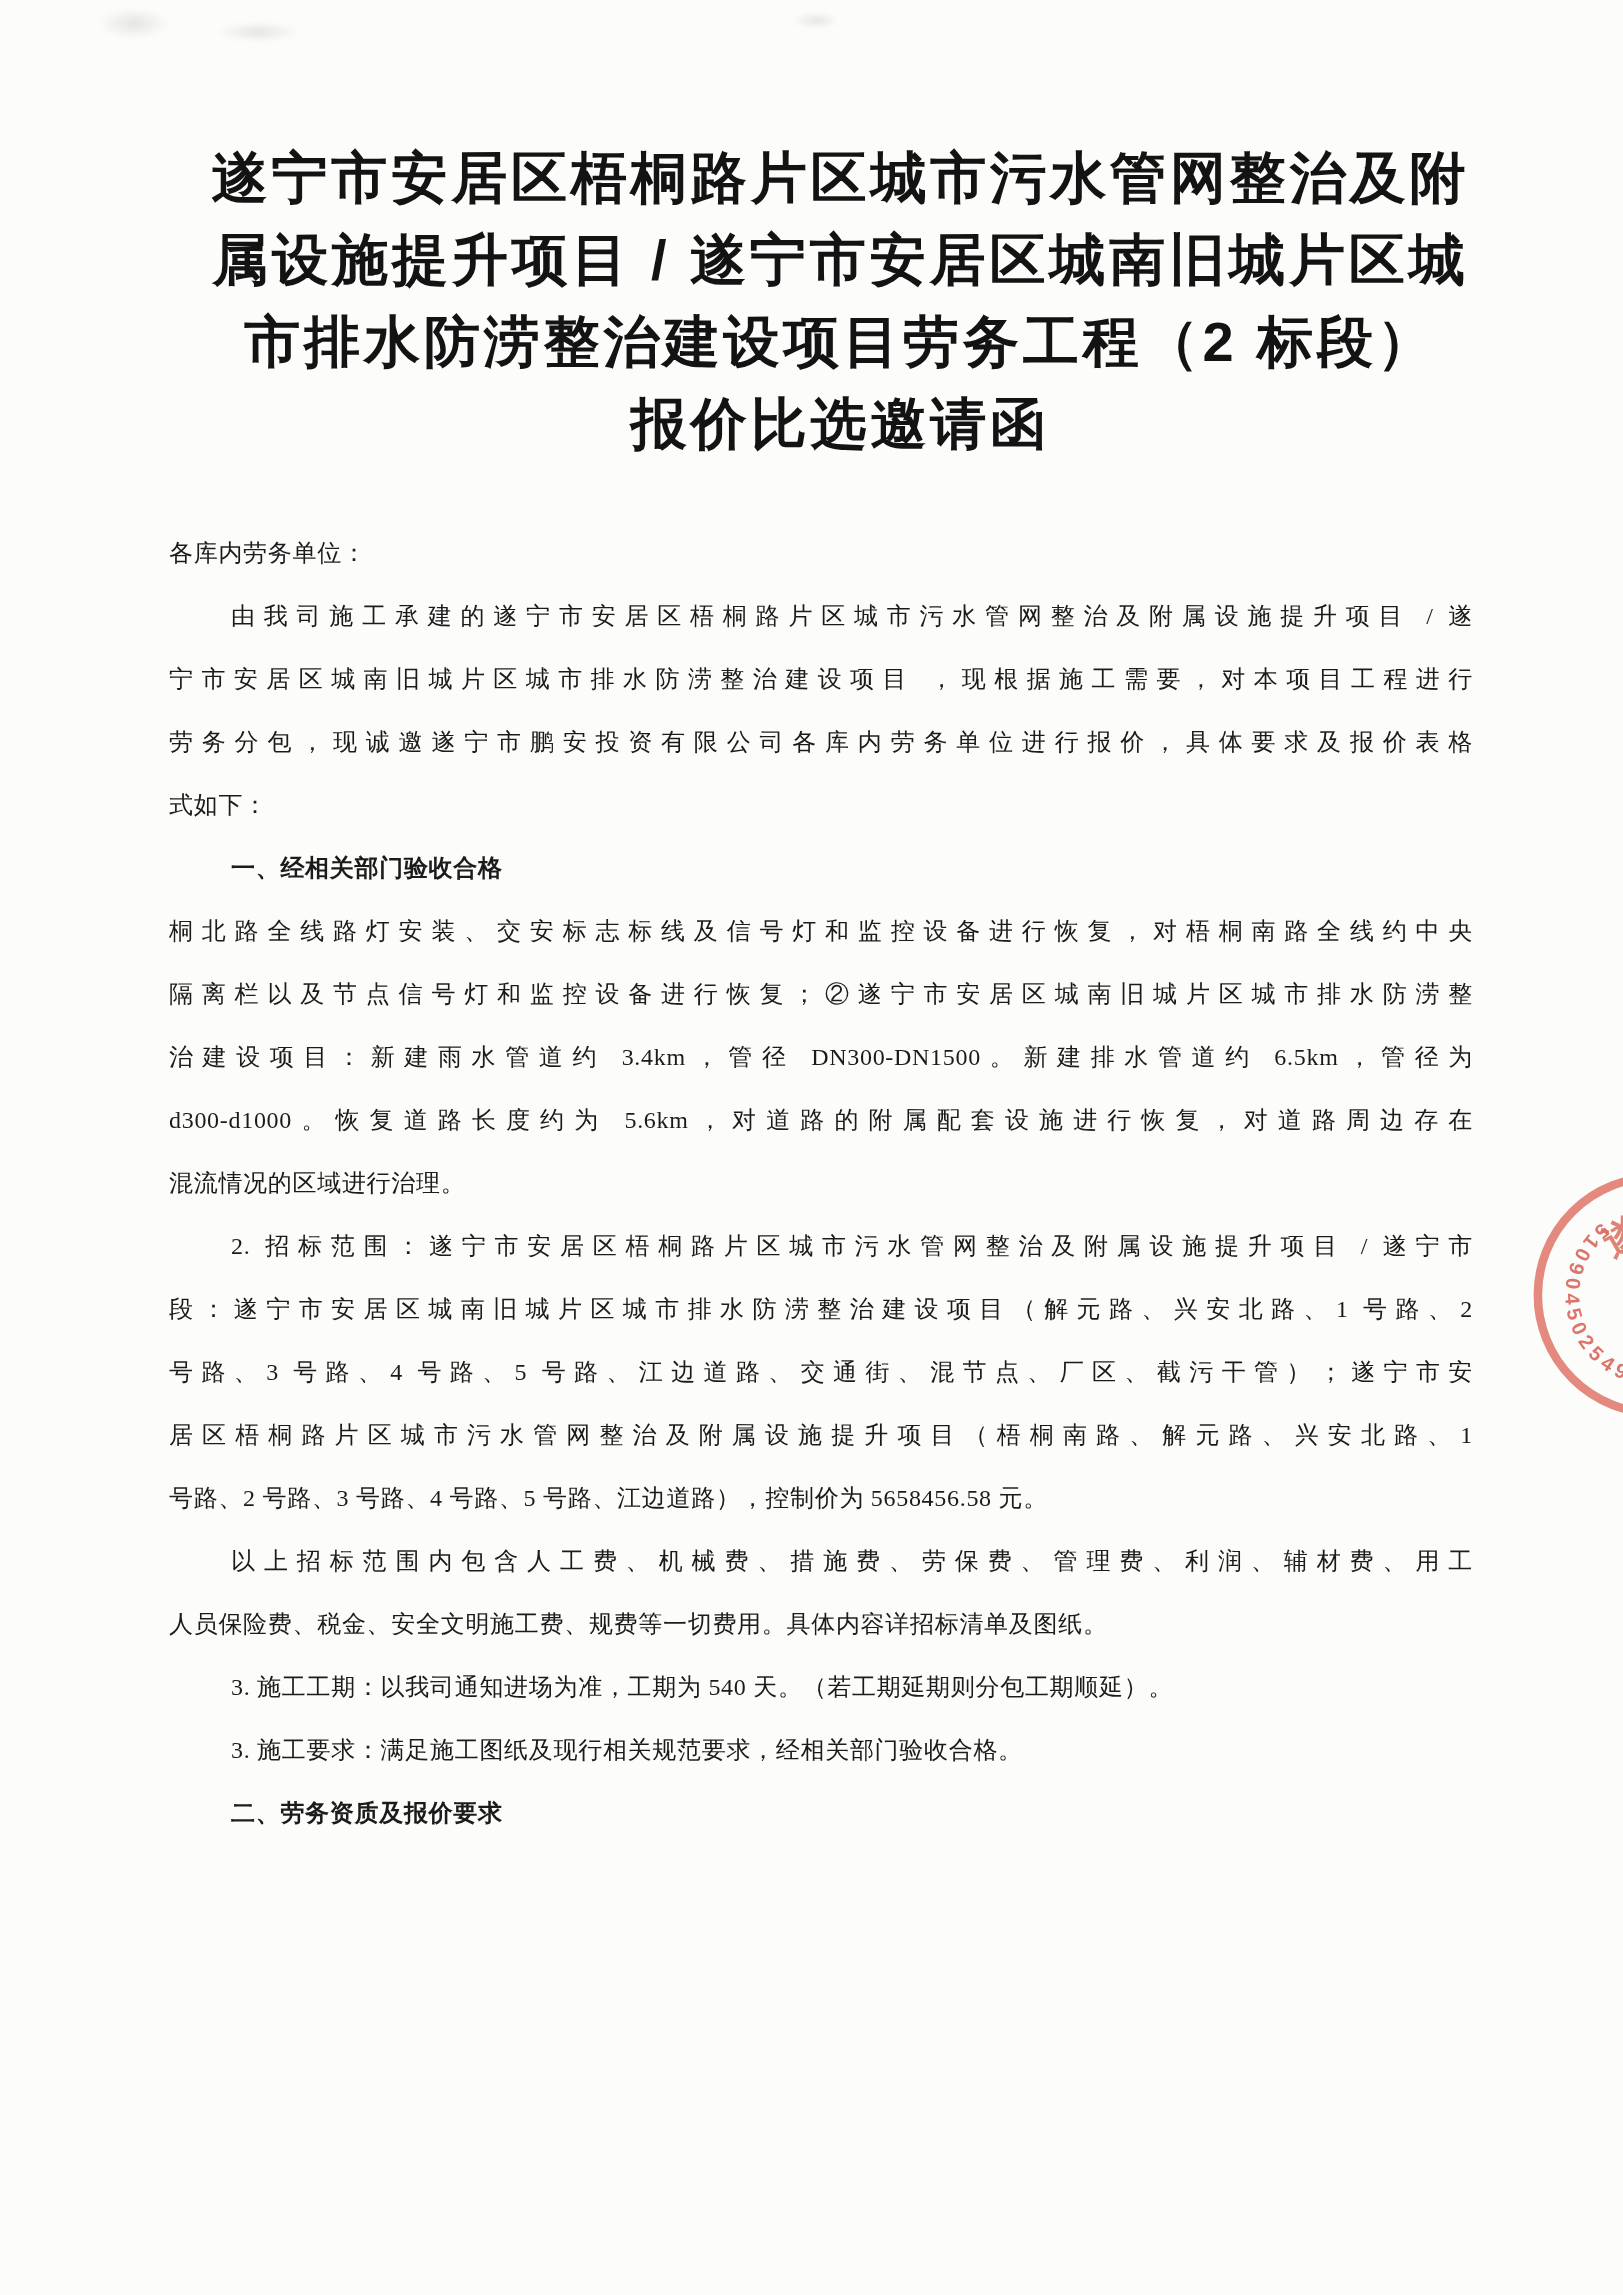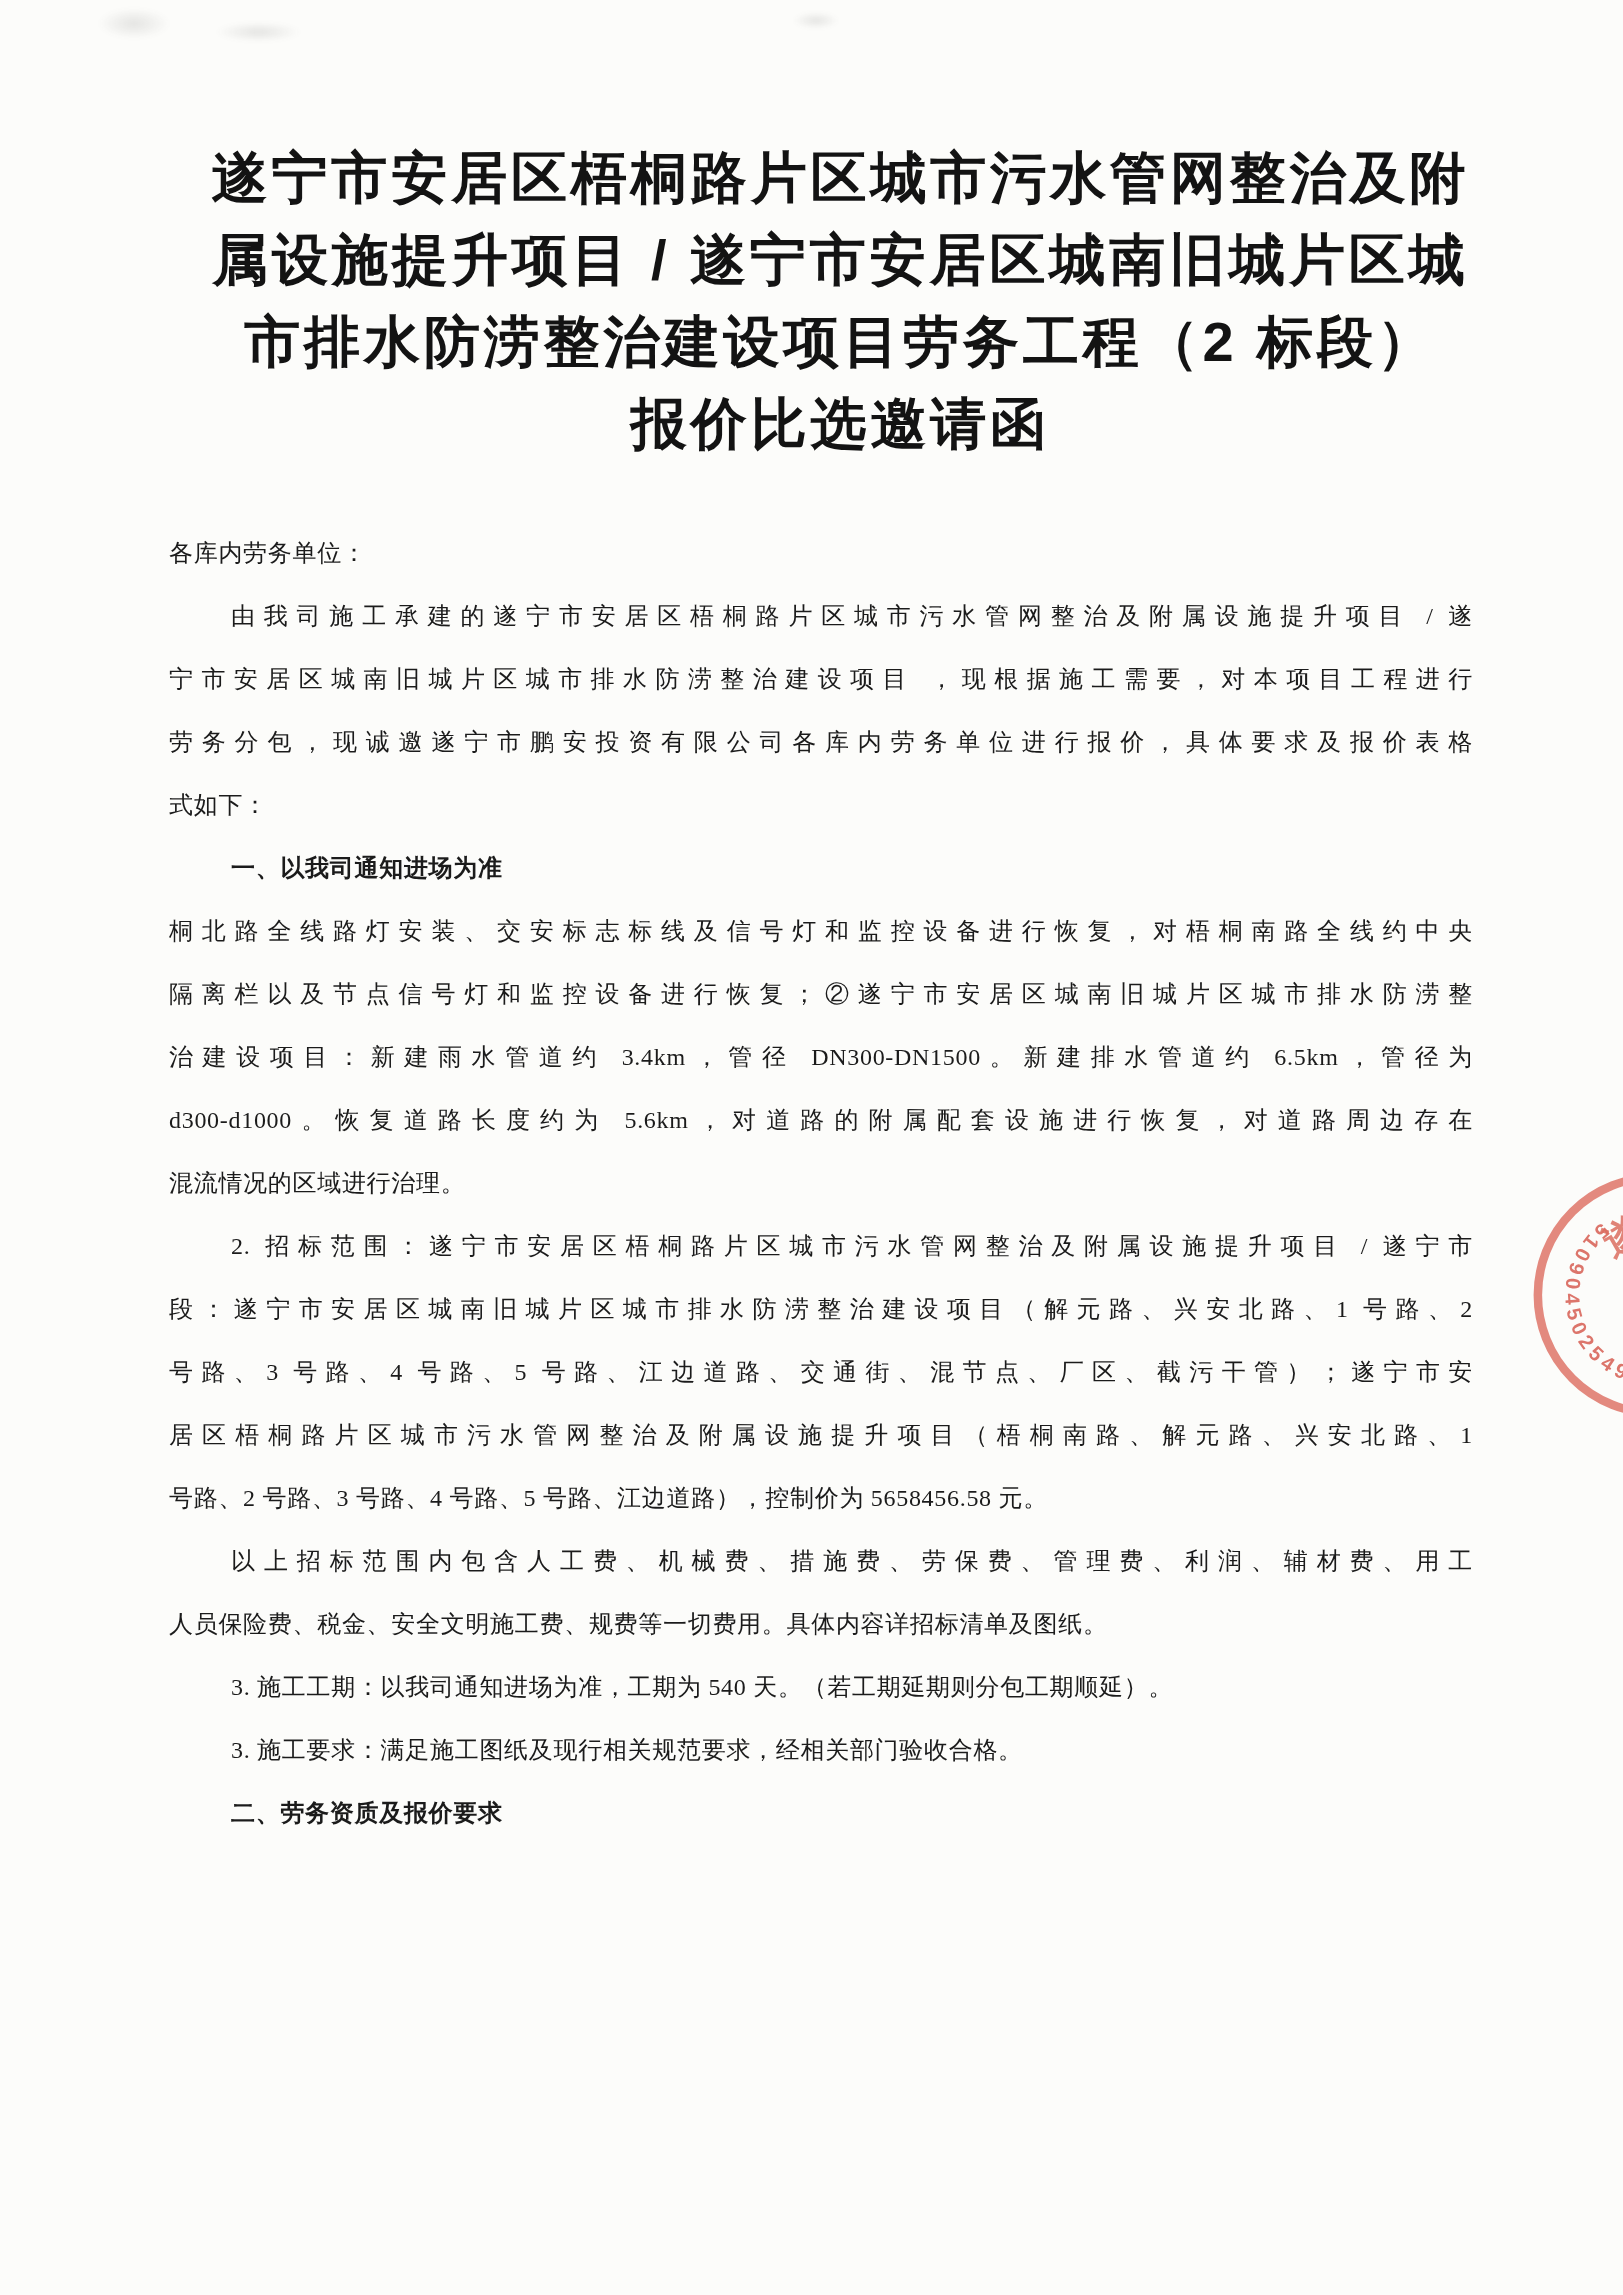--- a/index.html
+++ b/index.html
@@ -71,21 +71,21 @@
     <div class="title-line">市排水防涝整治建设项目劳务工程（2 标段）</div>
     <div class="title-line">报价比选邀请函</div>
   </div>
 
   <div class="body-block">
     <div class="line">各库内劳务单位：</div>
     <div class="line indent fill">由我司施工承建的遂宁市安居区梧桐路片区城市污水管网整治及附属设施提升项目 / 遂</div>
     <div class="line fill">宁市安居区城南旧城片区城市排水防涝整治建设项目 ，现根据施工需要，对本项目工程进行</div>
     <div class="line fill">劳务分包，现诚邀遂宁市鹏安投资有限公司各库内劳务单位进行报价，具体要求及报价表格</div>
     <div class="line">式如下：</div>
-    <div class="line indent bold">一、以我司通知进场为准</div>
+    <div class="line indent bold">一、经相关部门验收合格</div>
     <div class="line fill">桐北路全线路灯安装、交安标志标线及信号灯和监控设备进行恢复，对梧桐南路全线约中央</div>
     <div class="line fill">隔离栏以及节点信号灯和监控设备进行恢复；②遂宁市安居区城南旧城片区城市排水防涝整</div>
     <div class="line fill">治建设项目：新建雨水管道约 3.4km，管径 DN300-DN1500。新建排水管道约 6.5km，管径为</div>
     <div class="line fill">d300-d1000。恢复道路长度约为 5.6km，对道路的附属配套设施进行恢复，对道路周边存在</div>
     <div class="line">混流情况的区域进行治理。</div>
     <div class="line indent fill">2. 招标范围：遂宁市安居区梧桐路片区城市污水管网整治及附属设施提升项目 / 遂宁市</div>
     <div class="line fill">段：遂宁市安居区城南旧城片区城市排水防涝整治建设项目（解元路、兴安北路、1 号路、2</div>
     <div class="line fill">号路、3 号路、4 号路、5 号路、江边道路、交通街、混节点、厂区、截污干管）；遂宁市安</div>
     <div class="line fill">居区梧桐路片区城市污水管网整治及附属设施提升项目（梧桐南路、解元路、兴安北路、1</div>
     <div class="line">号路、2 号路、3 号路、4 号路、5 号路、江边道路），控制价为 5658456.58 元。</div>

